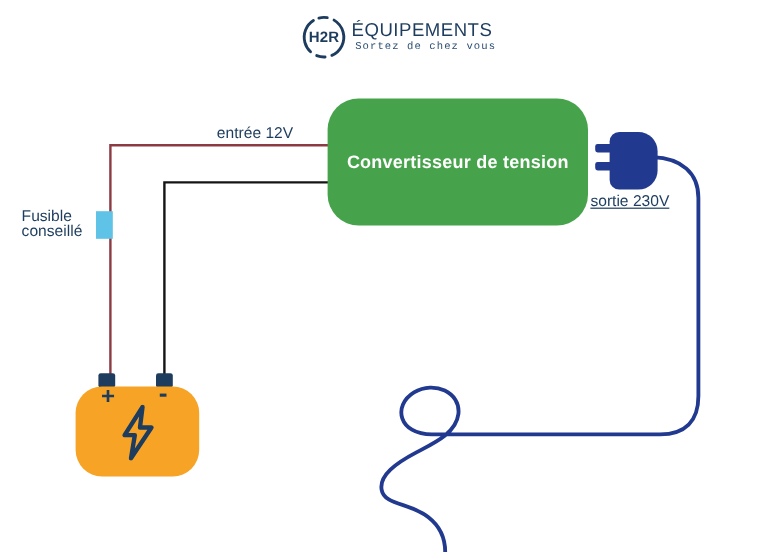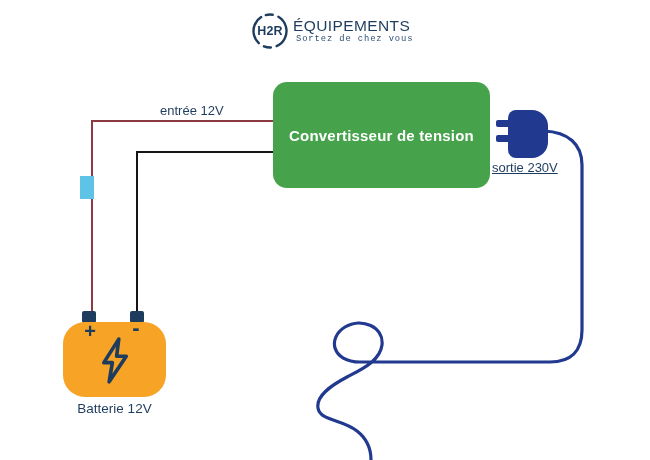--- a/index.html
+++ b/index.html
@@ -19,29 +19,29 @@
   .logo-wordmark{position:absolute;left:293px;top:17px;font-size:15.5px;font-weight:normal;
     color:var(--navy);letter-spacing:.4px;white-space:nowrap;}
   .logo-tagline{position:absolute;left:296px;top:33.5px;font-size:8.8px;color:#2c4f74;
     letter-spacing:.9px;white-space:nowrap;font-family:Liberation Mono, monospace;}
 
   
   .wire-layer{position:absolute;left:0;top:0;width:650px;height:460px;pointer-events:none;}
 
   
   .converter-box{position:absolute;left:273px;top:82px;width:217px;height:106px;
-    background:var(--green);border-radius:14px;display:flex;align-items:center;justify-content:center;}
+    background:var(--green);border-radius:26px;display:flex;align-items:center;justify-content:center;}
   .converter-label{color:var(--white);font-weight:bold;font-size:15px;letter-spacing:.2px;}
 
   
   .fuse-rect{position:absolute;left:80px;top:176px;width:14px;height:23px;background:var(--cyan);}
   .fuse-label{position:absolute;left:18px;top:174px;font-size:13px;line-height:12.5px;color:var(--navy);}
 
   
-  .entree-label{position:absolute;left:160px;top:103px;width:105px;text-align:left;
+  .entree-label{position:absolute;left:160px;top:103px;width:105px;text-align:center;
     font-size:13px;color:var(--navy);}
   .sortie-label{position:absolute;left:492px;top:160px;font-size:13px;color:var(--navy);white-space:nowrap;text-decoration:underline;}
 
   
   .battery-body{position:absolute;left:63px;top:322px;width:103px;height:75px;
     background:var(--orange);border-radius:22px;display:flex;align-items:center;justify-content:center;}
   .battery-terminal{position:absolute;width:14px;height:12px;background:var(--navy);border-radius:2px;top:311px;}
   .terminal-pos{left:82px;} .terminal-neg{left:130px;}
   .battery-plus{position:absolute;left:80px;top:322px;width:20px;height:18px;display:flex;align-items:center;
     justify-content:center;font-size:20px;font-weight:bold;color:var(--navy);}
@@ -79,35 +79,38 @@
              L 360 362
              C 332 362 327 338 345 327
              C 362 317 384 327 382 345
              C 380 361 362 369 347 377
              C 330 386 316 396 318 408
              C 320 421 342 419 357 431
              C 366 438 371 448 371 460" fill="none" stroke="var(--cable_blue)" stroke-width="3.2" stroke-linecap="round"></path>
   </svg>
 
   <div class="fuse-rect"></div>
+  <div class="fuse-label">
+    <div>Fusible</div>
+    <div>conseillé</div>
+  </div>
 
   <div class="converter-box">
     <span class="converter-label">Convertisseur de tension</span>
   </div>
 
   <div class="entree-label">entrée 12V</div>
   <div class="sortie-label">sortie 230V</div>
 
   <div class="plug-prong prong-top"></div>
   <div class="plug-prong prong-bottom"></div>
   <div class="plug-body"></div>
 
   <div class="battery-terminal terminal-pos"></div>
   <div class="battery-terminal terminal-neg"></div>
   <div class="battery-body"></div>
   <div class="battery-plus">+</div>
   <div class="battery-minus">-</div>
   <svg class="bolt-icon" viewBox="0 0 30 44">
     <path d="M 19 2 L 5 24 L 13 24 L 10 42 L 26 18 L 17 18 Z" fill="none" stroke="var(--navy)" stroke-width="3.4" stroke-linejoin="round" stroke-linecap="round"></path>
   </svg>
-  <div class="battery-label">Batterie 12V</div>
 
 </div>
 
 </body></html>

